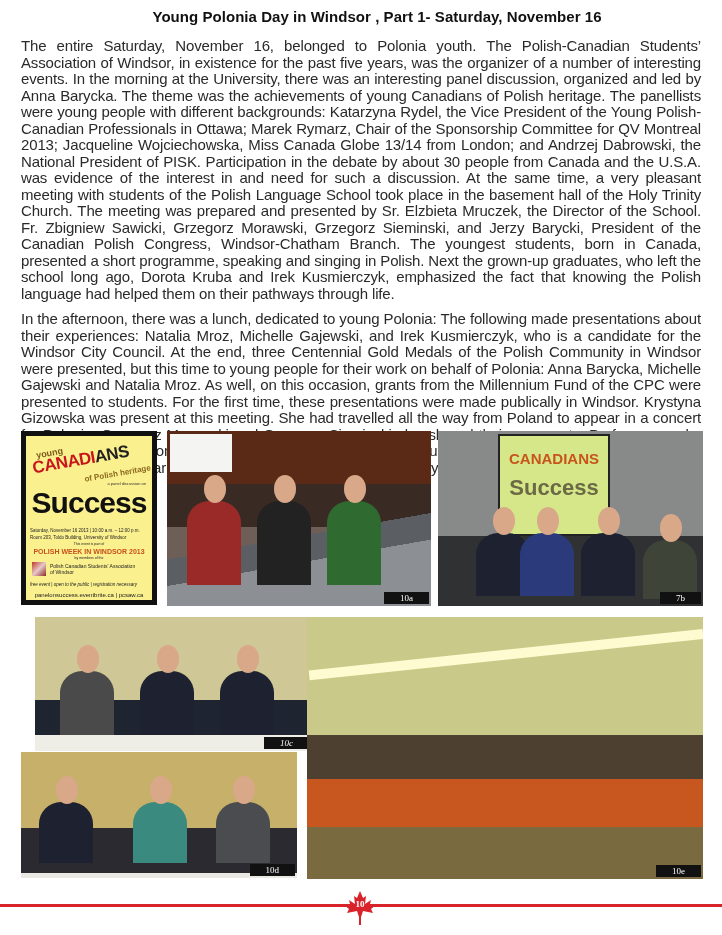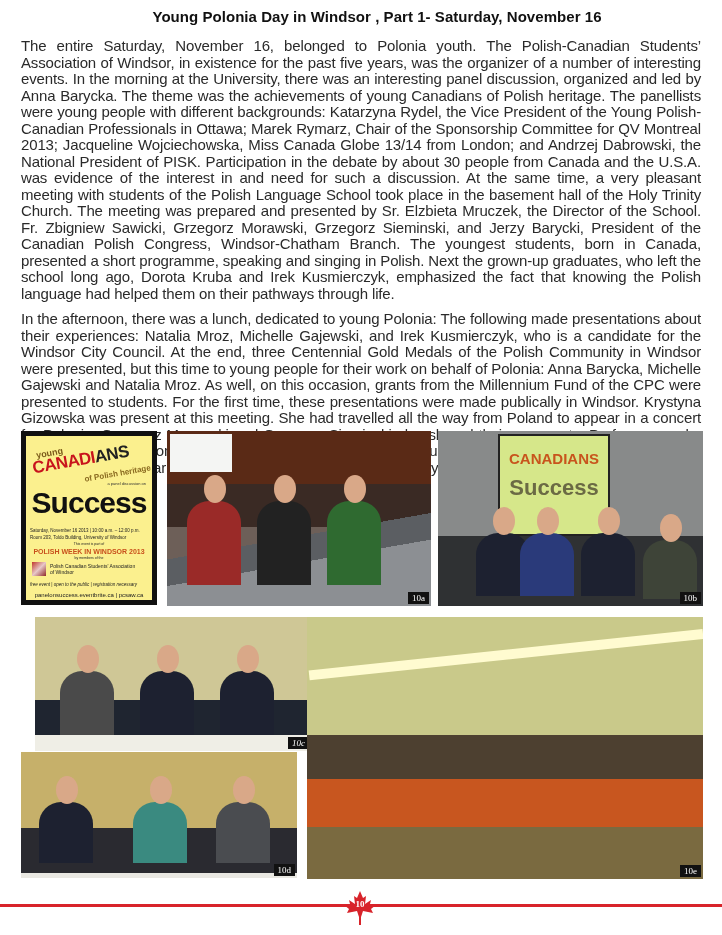--- a/index.html
+++ b/index.html
@@ -5,21 +5,21 @@
     html, body { margin:0; padding:0; background:#ffffff; }
     body { width:722px; height:935px; position:relative; overflow:hidden;
            font-family:"Liberation Sans", sans-serif; color:#222; }
     .title { position:absolute; left:16px; top:8px; width:722px; text-align:center;
              font-weight:bold; font-size:15px; color:#111; letter-spacing:0.05px; }
     .article { position:absolute; left:21px; top:38px; width:680px; }
     .article p { margin:0 0 9px 0; font-size:15px; line-height:16.5px;
                  text-align:justify; color:#2a2a2a; letter-spacing:-0.15px; }
     .photo { position:absolute; overflow:hidden; box-sizing:border-box; }
     .caption { position:absolute; right:2px; bottom:2px; background:#111; color:#fff;
-               font-family:"Liberation Serif", serif; font-size:9px; padding:1px 4px; }
+               font-family:"Liberation Serif", serif; font-size:9px; padding:1px 16px; }
 
     
     .poster { left:21px; top:431px; width:136px; height:174px; background:#111; padding:5px; }
     .poster-inner { width:100%; height:100%; background:#fbf08e; position:relative;
                     font-family:"Liberation Sans", sans-serif; overflow:hidden; }
     .p-young { position:absolute; left:10px; top:12px; font-size:9px; font-weight:bold;
                color:#7a5a1a; transform:rotate(-10deg); }
     .p-can { position:absolute; left:6px; top:14px; font-size:17px; font-weight:bold;
              color:#c8141c; transform:rotate(-10deg); letter-spacing:-0.5px; }
     .p-can span { color:#222; }
@@ -104,21 +104,21 @@
 
 <div class="photo ph-10b">
   <div class="slide">
     <div class="s1">CANADIANS</div>
     <div class="s2">Success</div>
   </div>
   <div class="person" style="left:38px;height:36%;bottom:6%"></div>
   <div class="person" style="left:82px;height:36%;bottom:6%;background:#2a3a7a"></div>
   <div class="person" style="left:143px;height:36%;bottom:6%"></div>
   <div class="person" style="left:205px;height:34%;bottom:4%;background:#3e4438"></div>
-  <span class="caption">10b</span>
+  <span class="caption">7b</span>
 </div>
 
 <div class="photo ph-10c">
   <div class="person" style="left:25px;background:#4a4a4a"></div>
   <div class="person" style="left:105px"></div>
   <div class="person" style="left:185px"></div>
   <span class="caption">10c</span>
 </div>
 
 <div class="photo ph-10d">

